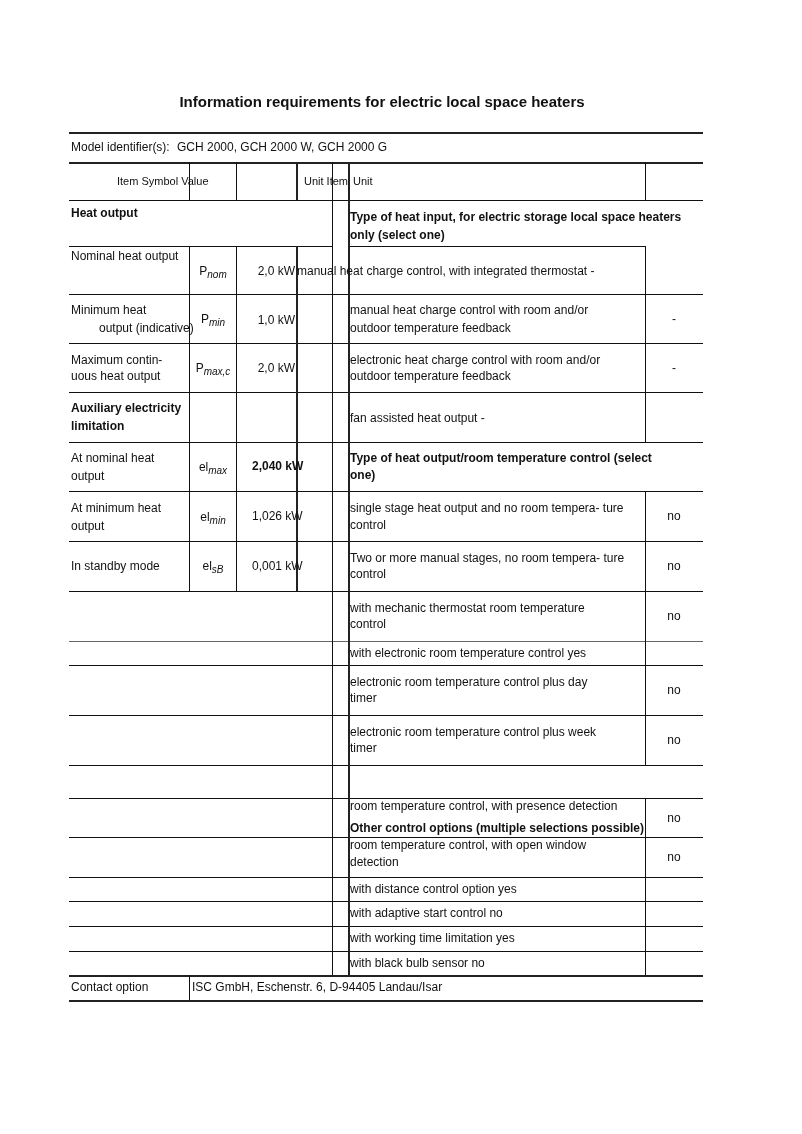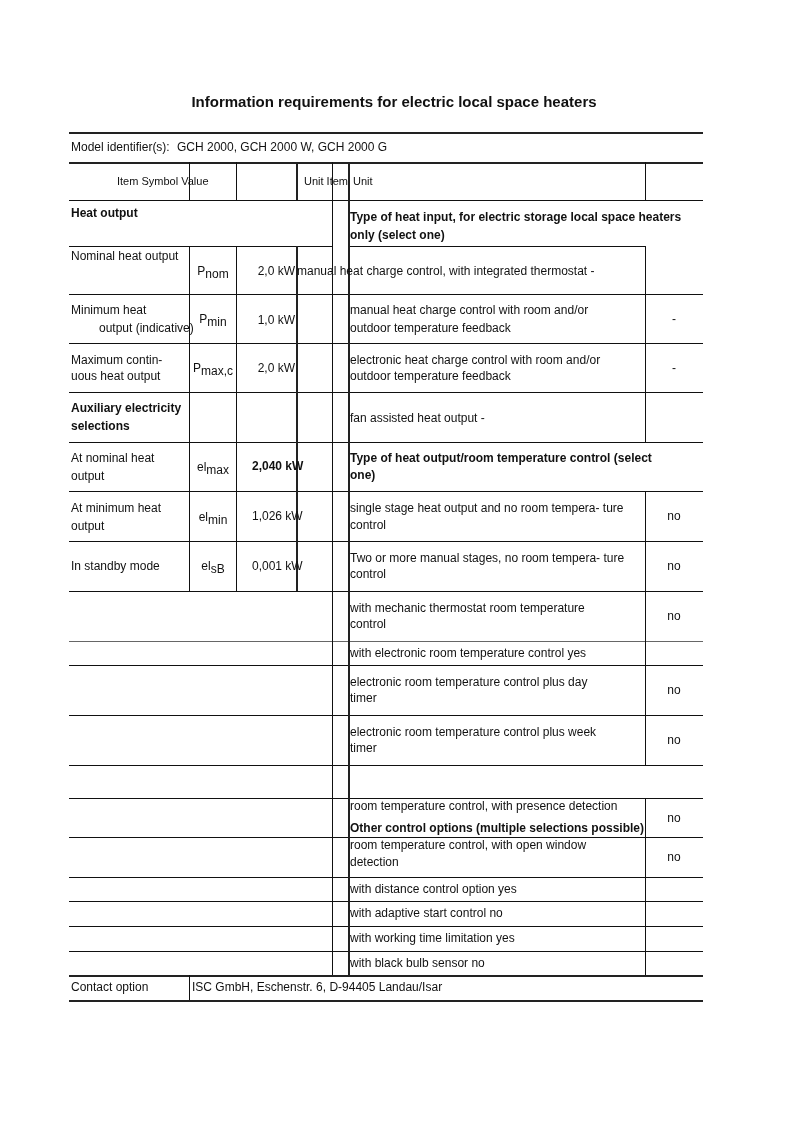--- a/index.html
+++ b/index.html
@@ -1,29 +1,29 @@
 <!DOCTYPE html>
 <html><head>
 <meta charset="utf-8">
 <style>
   html, body { margin:0; padding:0; background:#ffffff; }
   body { width:802px; height:1134px; position:relative; overflow:hidden;
          font-family:"Liberation Sans", "DejaVu Sans", sans-serif; color:#111; font-size:12px; }
   .abs { position:absolute; }
-  .title { left:0; width:762px; text-align:center; top:93px; font-size:15px; font-weight:bold;padding-left:12px; }
+  .title { left:0; width:762px; text-align:center; top:93px; font-size:15px; font-weight:bold; }
   .hl { position:absolute; height:0; border-top:1px solid #111; }
   .hl.thick { border-top:2px solid #222; }
   .hl.thin { border-top:1px solid #666; }
   .vl { position:absolute; width:0; border-left:1px solid #111; }
   .vl.thick { border-left:2px solid #222; }
   .txt { position:absolute; line-height:18px; white-space:nowrap; font-size:12px; }
   .b { font-weight:bold; }
   .c { text-align:center; }
   .r { text-align:right; }
-  sub { font-size:12px; vertical-align:-3px; }
+  sub { font-size:10px; vertical-align:-3px;font-style:italic; }
 </style>
 </head>
 <body>
 
 <div class="abs title" style="left:0;width:764px;">Information requirements for electric local space heaters</div>
 
 <div class="hl thick" style="left:69px;width:634px;top:132px;"></div>
 <div class="hl thick" style="left:69px;width:634px;top:162px;"></div>
 <div class="hl" style="left:69px;width:634px;top:200px;"></div>
 
@@ -90,21 +90,21 @@
 <div class="txt r" style="left:237px;width:58px;top:311px;">1,0 kW</div>
 
 <div class="txt" style="left:71px;top:351px;">Maximum contin-</div>
 <div class="txt" style="left:71px;top:367px;">uous heat output</div>
 <div class="txt c" style="left:190px;width:46px;top:359px;">
   <span>P</span><sub>max,c</sub>
 </div>
 <div class="txt r" style="left:237px;width:58px;top:359px;">2,0 kW</div>
 
 <div class="txt b" style="left:71px;top:399px;">Auxiliary electricity</div>
-<div class="txt b" style="left:71px;top:417px;">selections</div>
+<div class="txt b" style="left:71px;top:417px;">limitation</div>
 
 <div class="txt" style="left:71px;top:449px;">At nominal heat</div>
 <div class="txt" style="left:71px;top:467px;">output</div>
 <div class="txt c" style="left:190px;width:46px;top:458px;">
   <span>el</span><sub>max</sub>
 </div>
 <div class="txt" style="left:252px;top:457px;font-weight:bold;">2,040 kW</div>
 
 <div class="txt" style="left:71px;top:499px;">At minimum heat</div>
 <div class="txt" style="left:71px;top:517px;">output</div>

